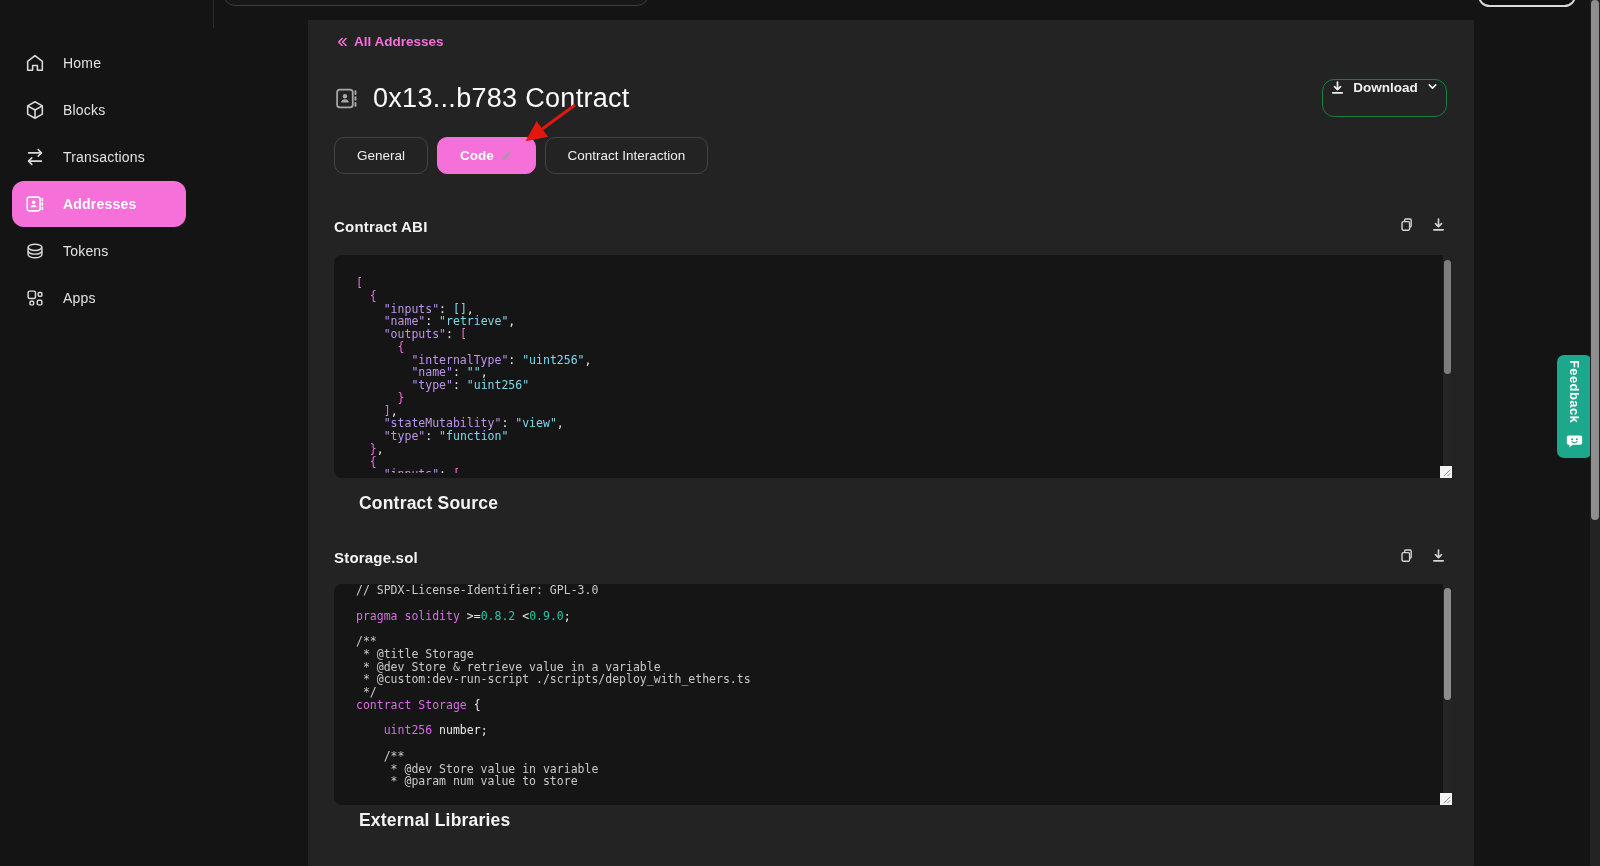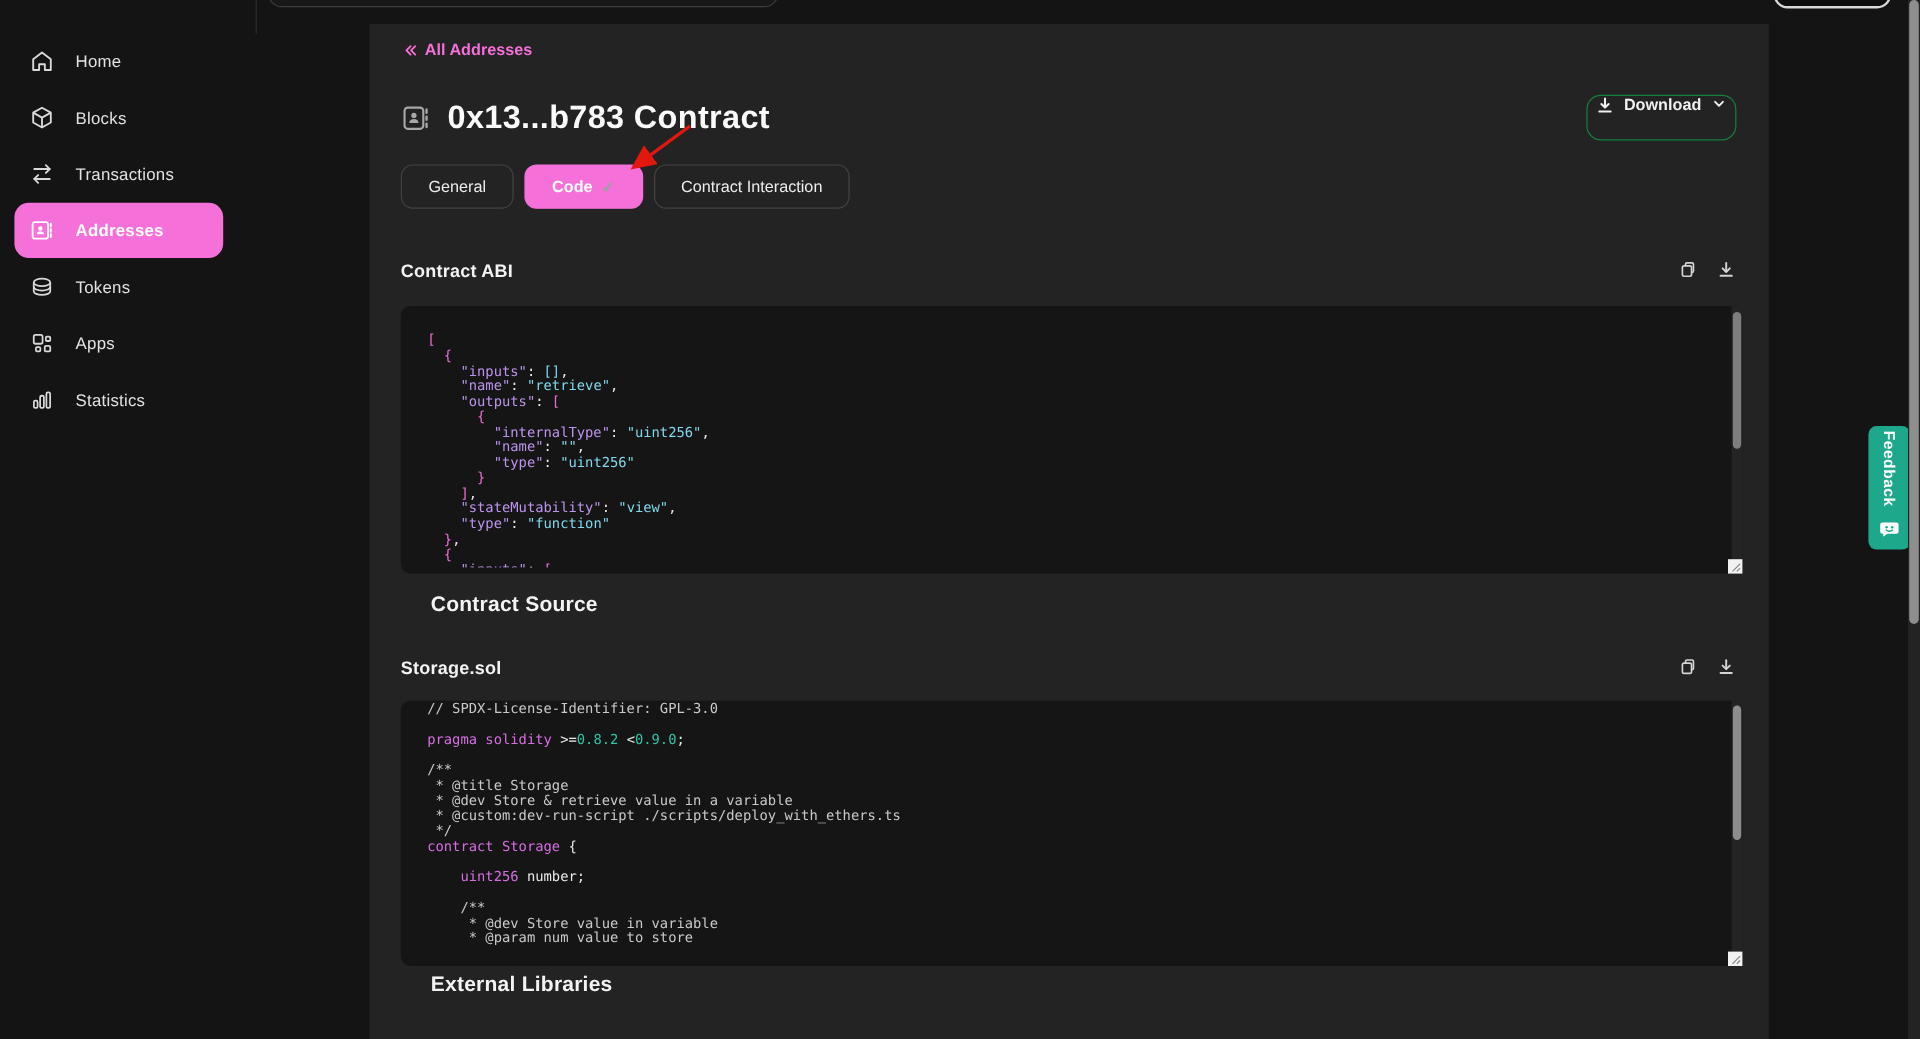--- a/index.html
+++ b/index.html
@@ -9,37 +9,37 @@
     background:#141414; font-family:"Liberation Sans", sans-serif; color:#e8e8e8;
   }
   
   .search-stub { position:absolute; left:223px; top:-19px; width:426px; height:25px;
     border:1px solid #3d3d3d; border-radius:12px; background:#181818; }
   .topright-stub { position:absolute; left:1478px; top:-16px; width:98px; height:23px;
     border:2px solid #d9d9d9; border-radius:12px; background:#0e0e0e; }
   .side-divider { position:absolute; left:213px; top:0; width:1px; height:28px; background:#2d2d2d; }
 
   
-  .sidebar { position:absolute; left:0; top:0; width:220px; height:866px; padding-top:28px; }
+  .sidebar { position:absolute; left:0; top:0; width:220px; height:866px; padding-top:40px; }
   .side-item { width:174px; height:46px; margin:0 0 1px 12px; border-radius:12px;
     display:flex; align-items:center; padding-left:11px; cursor:pointer; }
   .side-item .ic { width:24px; height:24px; display:flex; align-items:center; justify-content:center; color:#d9d9d9; }
   .side-item .lbl { margin-left:16px; font-size:14px; font-weight:500; color:#e2e2e2; letter-spacing:.2px; }
   .side-item.active { background:#f570d8; }
   .side-item.active .lbl { color:#ffffff; font-weight:700; }
   .side-item.active .ic { color:#ffffff; }
 
   
   .panel { position:absolute; left:308px; top:20px; width:1166px; height:846px; background:#232323; }
   .back-link { position:absolute; left:26px; top:14px; display:flex; align-items:center; gap:6px;
     color:#f570d8; font-size:13.5px; font-weight:600; cursor:pointer; }
   .back-link svg { display:block; }
   .title-row { position:absolute; left:26px; top:63px; display:flex; align-items:center; gap:14px; }
   .title-row .cicon { color:#a8a8a8; display:flex; }
-  .page-title { font-size:27px; font-weight:700; color:#fbfbfb; letter-spacing:.3px; }
+  .page-title { font-size:27px; font-weight:400; color:#fbfbfb; letter-spacing:.3px; }
 
   .download-btn { position:absolute; left:1014px; top:59px; width:125px; height:38px;
     border:1px solid #15803d; border-radius:12px; background:transparent; display:flex;
     align-items:flex-start; justify-content:center; gap:8px; color:#f0f0f0; font-size:13.5px;
     font-weight:600; cursor:pointer; font-family:"Liberation Sans",sans-serif; }
   .download-btn svg { display:block; }
 
   .tabs { position:absolute; left:26px; top:117px; display:flex; gap:9px; }
   .tab { height:37px; padding:0 22px; border-radius:10px; border:1px solid #434343;
     background:transparent; color:#ededed; font-size:13.5px; font-weight:500;
@@ -147,30 +147,20 @@
       <div class="side-item">
         <span class="ic">
           <svg width="22" height="22" viewBox="0 0 24 24" fill="none" stroke="currentColor" stroke-width="1.6" stroke-linejoin="round">
             <rect x="4.5" y="4.5" width="8" height="8" rx="1.6"></rect>
             <rect x="15.5" y="6" width="4" height="4" rx="1"></rect>
             <rect x="6.5" y="15.5" width="4" height="4" rx="1"></rect>
             <rect x="14.5" y="14.5" width="5" height="5" rx="1.2"></rect>
           </svg>
         </span>
         <span class="lbl">Apps</span>
-      </div>
-      <div class="side-item">
-        <span class="ic">
-          <svg width="22" height="22" viewBox="0 0 24 24" fill="none" stroke="currentColor" stroke-width="1.6">
-            <rect x="4.6" y="13" width="3.4" height="6.5" rx="1.3"></rect>
-            <rect x="10.3" y="8.5" width="3.4" height="11" rx="1.3"></rect>
-            <rect x="16" y="5.5" width="3.4" height="14" rx="1.3"></rect>
-          </svg>
-        </span>
-        <span class="lbl">Statistics</span>
       </div>
     </nav>
 
   <main class="panel">
 
     <div class="back-link">
       <span>
         <svg width="14" height="14" viewBox="0 0 18 18" fill="none" stroke="#f570d8" stroke-width="2" stroke-linecap="round" stroke-linejoin="round">
           <path d="M10.5 4.5 L6 9 L10.5 13.5"></path>
             <path d="M15.5 4.5 L11 9 L15.5 13.5"></path>

